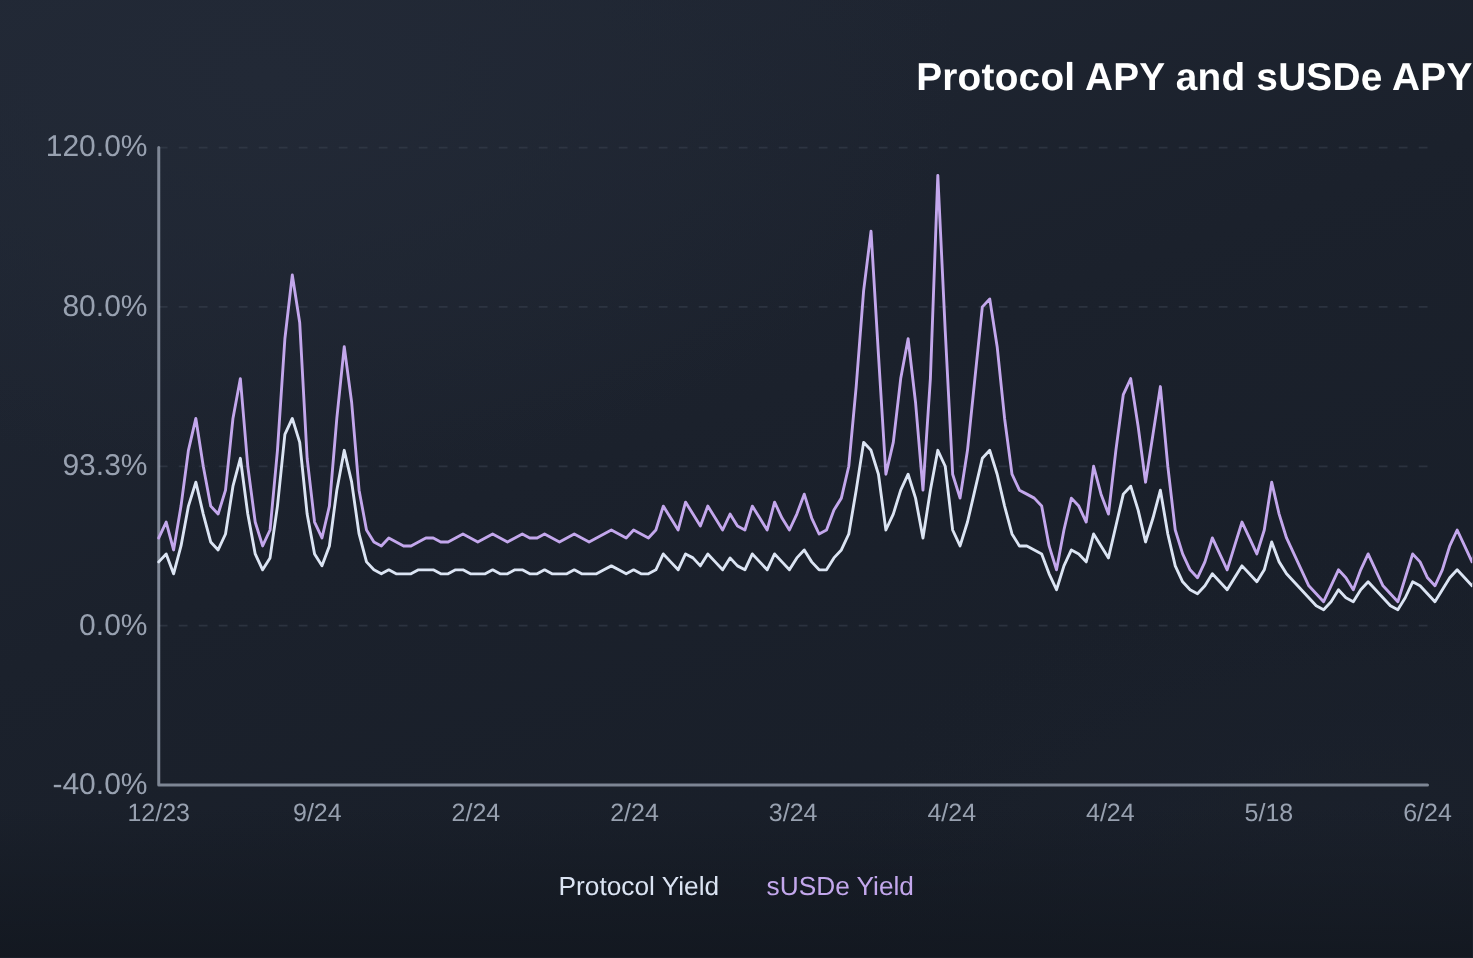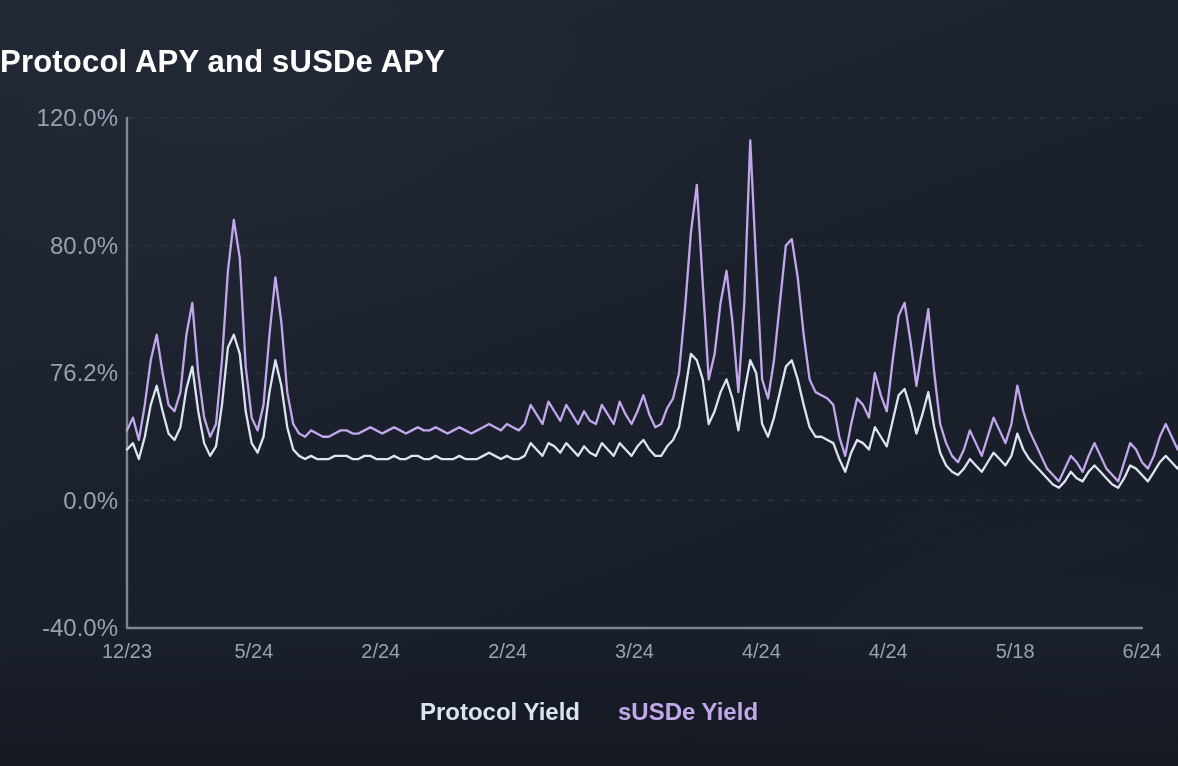--- a/index.html
+++ b/index.html
@@ -25,21 +25,21 @@
   #bottom-wash {
     position: absolute;
     left: 0; right: 0; bottom: 0; height: 120px;
     background: linear-gradient(180deg, rgba(20,25,34,0) 0%, rgba(18,23,31,0.85) 100%);
     pointer-events: none;
   }
   #chart-title {
     position: absolute;
     top: 44px;
     left: 0; right: 0;
-    text-align: left;
+    text-align: right;
     color: #ffffff;
     font-size: 31px;
     font-weight: 600;
     letter-spacing: 0.2px;
   }
   #range-select {
     position: absolute;
     top: 38px;
     right: 30px;
     width: 94px;
@@ -85,23 +85,22 @@
   }
   #legend {
     position: absolute;
     top: 698px;
     left: 0; right: 0;
     display: flex;
     justify-content: center;
     gap: 38px;
   }
   .legend-item {
-    font-size: 24px;
+    font-size: 21px;
     cursor: pointer;
-    font-weight: bold;
   }
   #legend-protocol { color: #dbe4f3; }
   #legend-susde { color: #c3a7ec; }
 </style>
 </head>
 <body>
 
 <div id="app">
 
   <div id="bottom-wash"></div>
@@ -122,27 +121,27 @@
     <g id="series-group">
         <polyline points="127.00,430.38 132.94,417.63 138.87,439.94 144.81,404.88 150.74,360.25 156.68,334.75 162.61,373.00 168.55,404.88 174.49,411.25 180.42,392.13 186.36,334.75 192.29,302.88 198.23,373.00 204.16,417.63 210.10,436.75 216.04,424.00 221.97,360.25 227.91,271.00 233.84,220.00 239.78,258.25 245.71,366.63 251.65,417.63 257.58,430.38 263.52,404.88 269.46,334.75 275.39,277.38 281.33,322.00 287.26,392.13 293.20,424.00 299.13,433.56 305.07,436.75 311.01,430.38 316.94,433.56 322.88,436.75 328.81,436.75 334.75,433.56 340.68,430.38 346.62,430.38 352.56,433.56 358.49,433.56 364.43,430.38 370.36,427.19 376.30,430.38 382.23,433.56 388.17,430.38 394.11,427.19 400.04,430.38 405.98,433.56 411.91,430.38 417.85,427.19 423.78,430.38 429.72,430.38 435.65,427.19 441.59,430.38 447.53,433.56 453.46,430.38 459.40,427.19 465.33,430.38 471.27,433.56 477.20,430.38 483.14,427.19 489.08,424.00 495.01,427.19 500.95,430.38 506.88,424.00 512.82,427.19 518.75,430.38 524.69,424.00 530.63,404.88 536.56,414.44 542.50,424.00 548.43,401.69 554.37,411.25 560.30,420.81 566.24,404.88 572.18,414.44 578.11,424.00 584.05,411.25 589.98,420.81 595.92,424.00 601.85,404.88 607.79,414.44 613.73,424.00 619.66,401.69 625.60,414.44 631.53,424.00 637.47,411.25 643.40,395.31 649.34,414.44 655.27,427.19 661.21,424.00 667.15,408.06 673.08,398.50 679.02,373.00 684.95,309.25 690.89,232.75 696.82,184.94 702.76,283.75 708.70,379.38 714.63,353.88 720.57,302.88 726.50,271.00 732.44,322.00 738.37,392.13 744.31,302.88 750.25,140.31 756.18,264.63 762.12,379.38 768.05,398.50 773.99,360.25 779.92,302.88 785.86,245.50 791.80,239.13 797.73,277.38 803.67,334.75 809.60,379.38 815.54,392.13 821.47,395.31 827.41,398.50 833.35,404.88 839.28,436.75 845.22,455.88 851.15,424.00 857.09,398.50 863.02,404.88 868.96,417.63 874.89,373.00 880.83,395.31 886.77,411.25 892.70,360.25 898.64,315.63 904.57,302.88 910.51,341.13 916.44,385.75 922.38,347.50 928.32,309.25 934.25,373.00 940.19,424.00 946.12,443.13 952.06,455.88 957.99,462.25 963.93,449.50 969.87,430.38 975.80,443.13 981.74,455.88 987.67,436.75 993.61,417.63 999.54,430.38 1005.48,443.13 1011.42,424.00 1017.35,385.75 1023.29,411.25 1029.22,430.38 1035.16,443.13 1041.09,455.88 1047.03,468.63 1052.96,475.00 1058.90,481.38 1064.84,468.63 1070.77,455.88 1076.71,462.25 1082.64,471.81 1088.58,455.88 1094.51,443.13 1100.45,455.88 1106.39,468.63 1112.32,475.00 1118.26,481.38 1124.19,462.25 1130.13,443.13 1136.06,449.50 1142.00,462.25 1147.94,468.63 1153.87,455.88 1159.81,436.75 1165.74,424.00 1171.68,436.75 1177.61,449.50 1183.55,430.38 1189.49,411.25 1195.42,430.38 1201.36,443.13 1207.29,455.88 1213.23,449.50 1219.16,430.38 1225.10,411.25 1231.04,424.00 1236.97,443.13 1242.91,462.25 1248.84,475.00 1254.78,487.75 1260.71,468.63 1266.65,449.50 1272.58,430.38 1278.52,392.13 1284.46,347.50 1290.39,366.63 1296.33,404.88 1302.26,424.00 1308.20,379.38 1314.13,341.13 1320.07,385.75 1326.01,424.00 1331.94,404.88 1337.88,360.25 1343.81,398.50 1349.75,417.63 1355.68,379.38 1361.62,404.88 1367.56,424.00 1373.49,395.31 1379.43,366.63 1385.36,388.94 1391.30,417.63 1397.23,392.13 1403.17,248.69 1409.11,322.00 1415.04,404.88 1420.98,430.38 1426.91,417.63 1432.85,392.13 1438.78,411.25 1444.72,424.00 1450.65,404.88 1456.59,379.38 1462.53,353.88 1468.46,373.00 1474.40,398.50 1480.33,411.25 1486.27,392.13 1492.20,404.88 1498.14,417.63 1504.08,398.50 1510.01,404.88 1515.95,411.25 1521.88,401.69 1527.82,404.88 1533.75,417.63 1539.69,430.38 1545.63,436.75 1551.56,443.13 1557.50,449.50 1563.43,455.88" fill="none" stroke="#c3a7ec" stroke-width="2.3" stroke-linejoin="round" stroke-linecap="round"></polyline>
         <polyline points="127.00,449.50 132.94,443.13 138.87,459.06 144.81,436.75 150.74,404.88 156.68,385.75 162.61,411.25 168.55,433.56 174.49,439.94 180.42,427.19 186.36,388.94 192.29,366.63 198.23,411.25 204.16,443.13 210.10,455.88 216.04,446.31 221.97,404.88 227.91,347.50 233.84,334.75 239.78,353.88 245.71,411.25 251.65,443.13 257.58,452.69 263.52,436.75 269.46,392.13 275.39,360.25 281.33,385.75 287.26,427.19 293.20,449.50 299.13,455.88 305.07,459.06 311.01,455.88 316.94,459.06 322.88,459.06 328.81,459.06 334.75,455.88 340.68,455.88 346.62,455.88 352.56,459.06 358.49,459.06 364.43,455.88 370.36,455.88 376.30,459.06 382.23,459.06 388.17,459.06 394.11,455.88 400.04,459.06 405.98,459.06 411.91,455.88 417.85,455.88 423.78,459.06 429.72,459.06 435.65,455.88 441.59,459.06 447.53,459.06 453.46,459.06 459.40,455.88 465.33,459.06 471.27,459.06 477.20,459.06 483.14,455.88 489.08,452.69 495.01,455.88 500.95,459.06 506.88,455.88 512.82,459.06 518.75,459.06 524.69,455.88 530.63,443.13 536.56,449.50 542.50,455.88 548.43,443.13 554.37,446.31 560.30,452.69 566.24,443.13 572.18,449.50 578.11,455.88 584.05,446.31 589.98,452.69 595.92,455.88 601.85,443.13 607.79,449.50 613.73,455.88 619.66,443.13 625.60,449.50 631.53,455.88 637.47,446.31 643.40,439.94 649.34,449.50 655.27,455.88 661.21,455.88 667.15,446.31 673.08,439.94 679.02,427.19 684.95,392.13 690.89,353.88 696.82,360.25 702.76,379.38 708.70,424.00 714.63,411.25 720.57,392.13 726.50,379.38 732.44,398.50 738.37,430.38 744.31,392.13 750.25,360.25 756.18,373.00 762.12,424.00 768.05,436.75 773.99,417.63 779.92,392.13 785.86,366.63 791.80,360.25 797.73,379.38 803.67,404.88 809.60,427.19 815.54,436.75 821.47,436.75 827.41,439.94 833.35,443.13 839.28,459.06 845.22,471.81 851.15,452.69 857.09,439.94 863.02,443.13 868.96,449.50 874.89,427.19 880.83,436.75 886.77,446.31 892.70,420.81 898.64,395.31 904.57,388.94 910.51,408.06 916.44,433.56 922.38,414.44 928.32,392.13 934.25,427.19 940.19,452.69 946.12,465.44 952.06,471.81 957.99,475.00 963.93,468.63 969.87,459.06 975.80,465.44 981.74,471.81 987.67,462.25 993.61,452.69 999.54,459.06 1005.48,465.44 1011.42,455.88 1017.35,433.56 1023.29,449.50 1029.22,459.06 1035.16,465.44 1041.09,471.81 1047.03,478.19 1052.96,484.56 1058.90,487.75 1064.84,481.38 1070.77,471.81 1076.71,478.19 1082.64,481.38 1088.58,471.81 1094.51,465.44 1100.45,471.81 1106.39,478.19 1112.32,484.56 1118.26,487.75 1124.19,478.19 1130.13,465.44 1136.06,468.63 1142.00,475.00 1147.94,481.38 1153.87,471.81 1159.81,462.25 1165.74,455.88 1171.68,462.25 1177.61,468.63 1183.55,459.06 1189.49,449.50 1195.42,459.06 1201.36,465.44 1207.29,471.81 1213.23,468.63 1219.16,459.06 1225.10,449.50 1231.04,455.88 1236.97,465.44 1242.91,475.00 1248.84,484.56 1254.78,494.13 1260.71,481.38 1266.65,468.63 1272.58,459.06 1278.52,436.75 1284.46,414.44 1290.39,424.00 1296.33,443.13 1302.26,455.88 1308.20,430.38 1314.13,411.25 1320.07,433.56 1326.01,455.88 1331.94,443.13 1337.88,420.81 1343.81,439.94 1349.75,449.50 1355.68,430.38 1361.62,443.13 1367.56,455.88 1373.49,439.94 1379.43,424.00 1385.36,436.75 1391.30,452.69 1397.23,439.94 1403.17,427.19 1409.11,436.75 1415.04,446.31 1420.98,459.06 1426.91,452.69 1432.85,439.94 1438.78,449.50 1444.72,455.88 1450.65,446.31 1456.59,433.56 1462.53,417.63 1468.46,427.19 1474.40,443.13 1480.33,449.50 1486.27,439.94 1492.20,446.31 1498.14,452.69 1504.08,443.13 1510.01,446.31 1515.95,449.50 1521.88,446.31 1527.82,446.31 1533.75,452.69 1539.69,459.06 1545.63,462.25 1551.56,468.63 1557.50,471.81 1563.43,475.00" fill="none" stroke="#dbe4f3" stroke-width="2.3" stroke-linejoin="round" stroke-linecap="round"></polyline>
       </g>
   </svg>
 
   <div id="plot-wrap">
     <div id="ytick-layer">
         <div class="ytick-label" style="top: 118px;">120.0%</div>
         <div class="ytick-label" style="top: 245.5px;">80.0%</div>
-        <div class="ytick-label" style="top: 373px;">76.2%</div>
+        <div class="ytick-label" style="top: 373px;">93.3%</div>
         <div class="ytick-label" style="top: 500.5px; text-align: center;">0.0%</div>
         <div class="ytick-label" style="top: 628px; text-align: right;">-40.0%</div>
       </div>
     <div id="xtick-layer">
         <div class="xtick-label" style="left: 127px;">12/23</div>
-        <div class="xtick-label" style="left: 253.875px;">5/24</div>
+        <div class="xtick-label" style="left: 253.875px;">9/24</div>
         <div class="xtick-label" style="left: 380.75px;">2/24</div>
         <div class="xtick-label" style="left: 507.625px;">2/24</div>
         <div class="xtick-label" style="left: 634.5px;">3/24</div>
         <div class="xtick-label" style="left: 761.375px;">4/24</div>
         <div class="xtick-label" style="left: 888.25px;">4/24</div>
         <div class="xtick-label" style="left: 1015.12px;">5/18</div>
         <div class="xtick-label" style="left: 1142px; text-align: center;">6/24</div>
       </div>
   </div>
 

